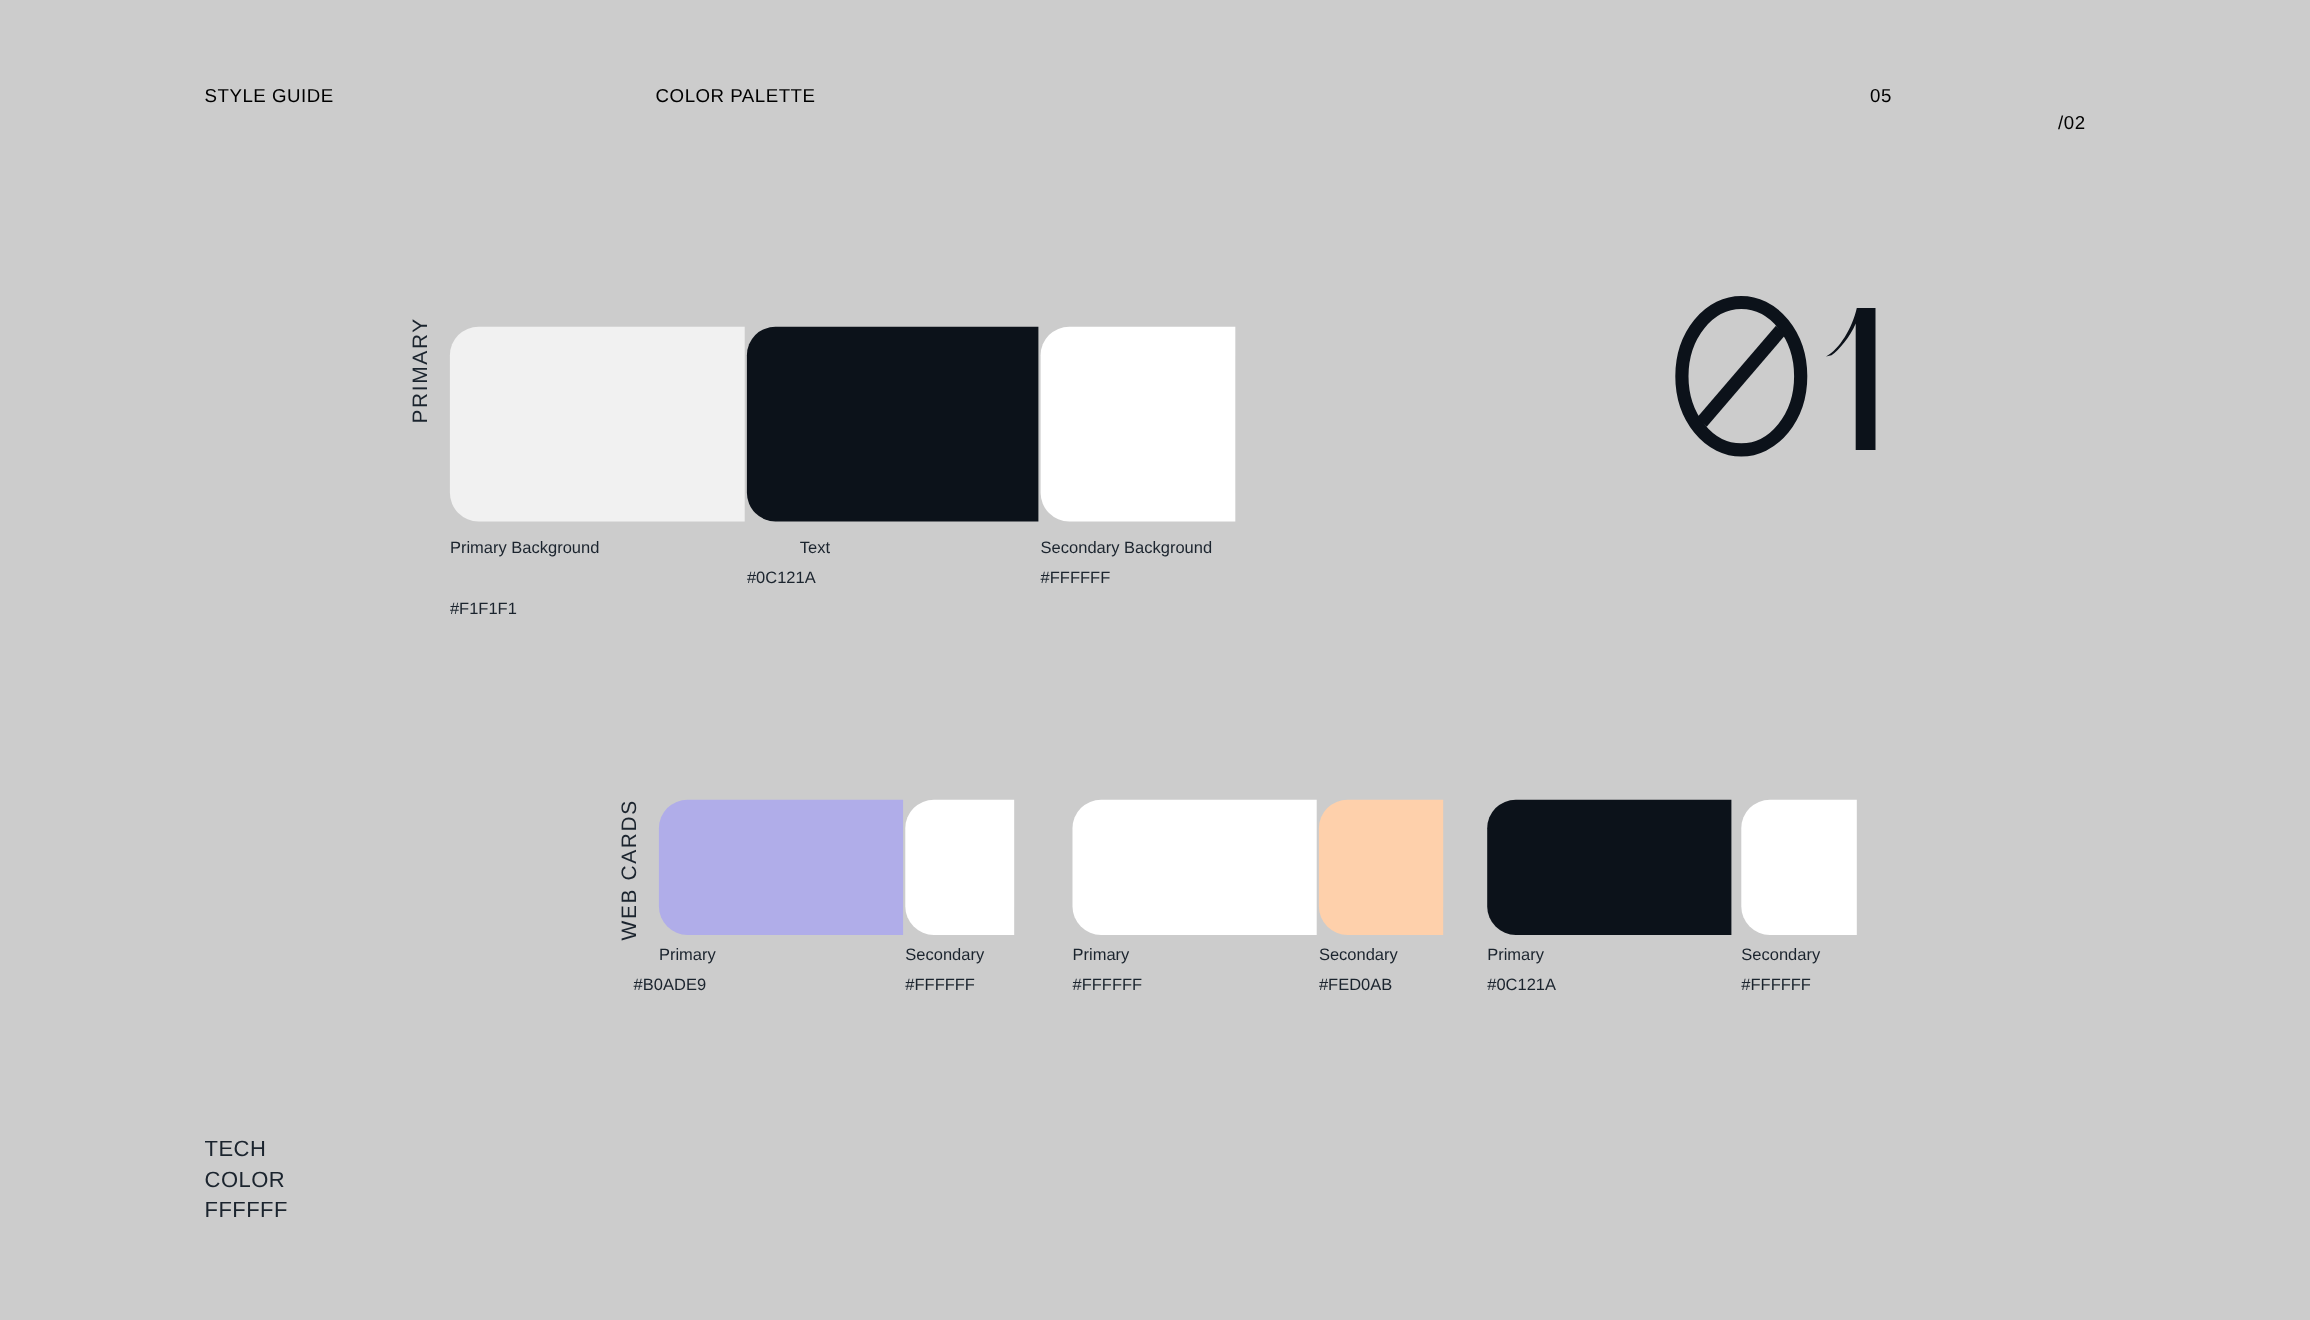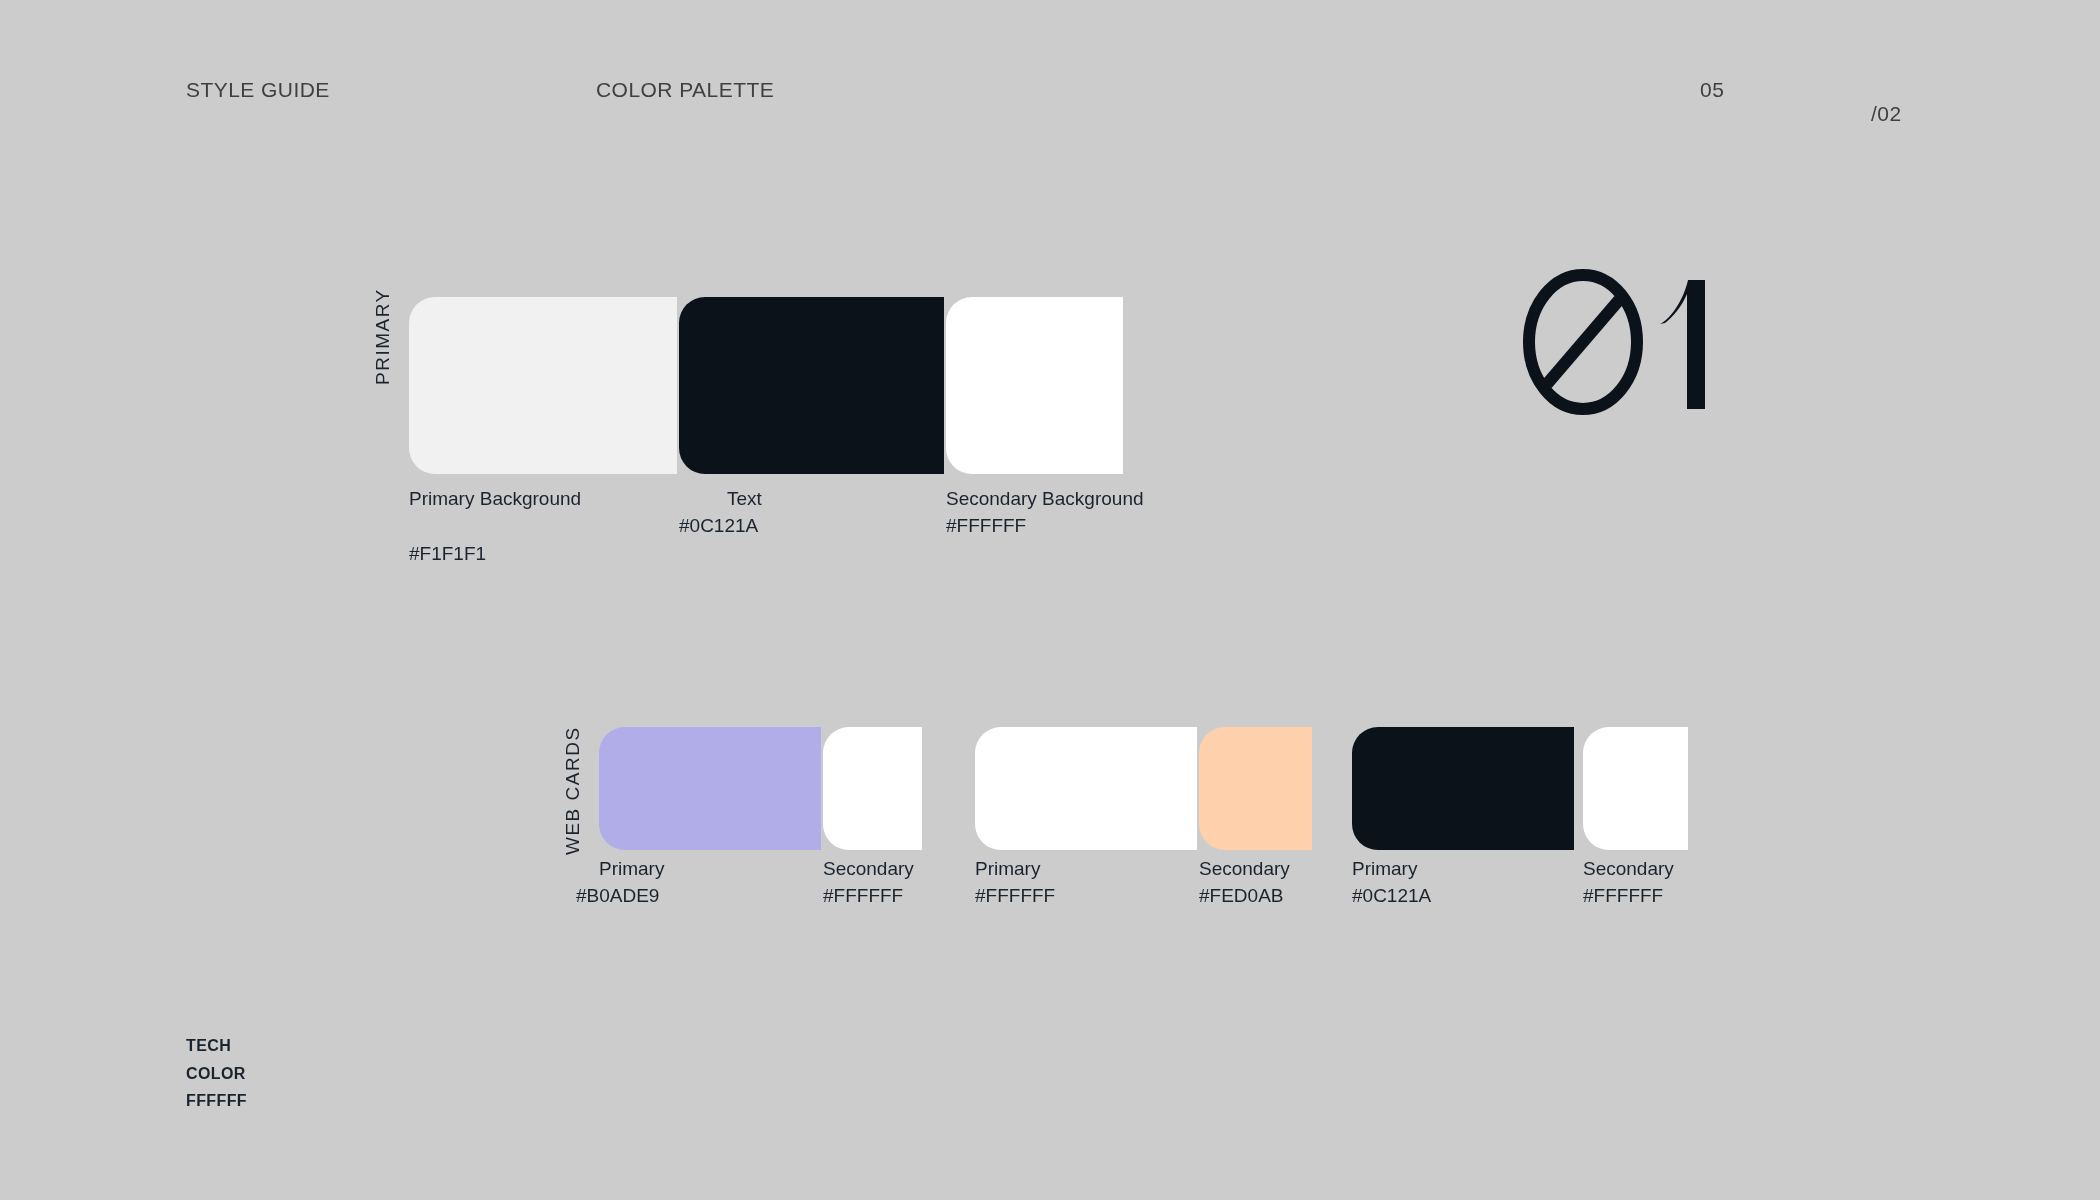--- a/index.html
+++ b/index.html
@@ -16,23 +16,23 @@
     position: relative;
     overflow: hidden;
     -webkit-font-smoothing: antialiased;
   }
 
   
   .header { position:absolute; top:0; left:0; width:2100px; height:120px; }
 
   .hdr-label {
     position: absolute;
-    font-size: 21px;
+    font-size: 17px;
     letter-spacing: 0.45px;
-    color: #404040;
+    color: #000000;
     white-space: nowrap;
     font-weight: 400;
   }
   .hdr-style   { left: 186px;  top: 78px; }
   .hdr-section { left: 596px;  top: 78px; }
   .hdr-page    { left: 1700px; top: 78px; }
   .hdr-total   { left: 1871px; top: 78px; margin-top: 24px; }
 
   
   .big-number {
@@ -59,37 +59,37 @@
   }
 
   
   .swatch {
     position: absolute;
     border-radius: 26px 0 0 26px;
   }
 
   .cap {
     position: absolute;
-    font-size: 19px;
+    font-size: 15px;
     line-height: 27px;
     color: #1b242e;
     white-space: nowrap;
     font-weight: 400;
   }
 
   
   .tagline {
     position: absolute;
     left: 186px;
     top: 1032px;
-    font-size: 16px;
+    font-size: 20px;
     line-height: 27.5px;
     letter-spacing: 0.4px;
     color: #1b242e;
-    font-weight: 700;
+    font-weight: 400;
   }
   .tagline div { white-space: nowrap; }
 </style>
 </head>
 <body>
 
 <div class="header">
   <div class="hdr-label hdr-style">STYLE GUIDE</div>
   <div class="hdr-label hdr-section">COLOR PALETTE</div>
   <div class="hdr-label hdr-page">05</div>

